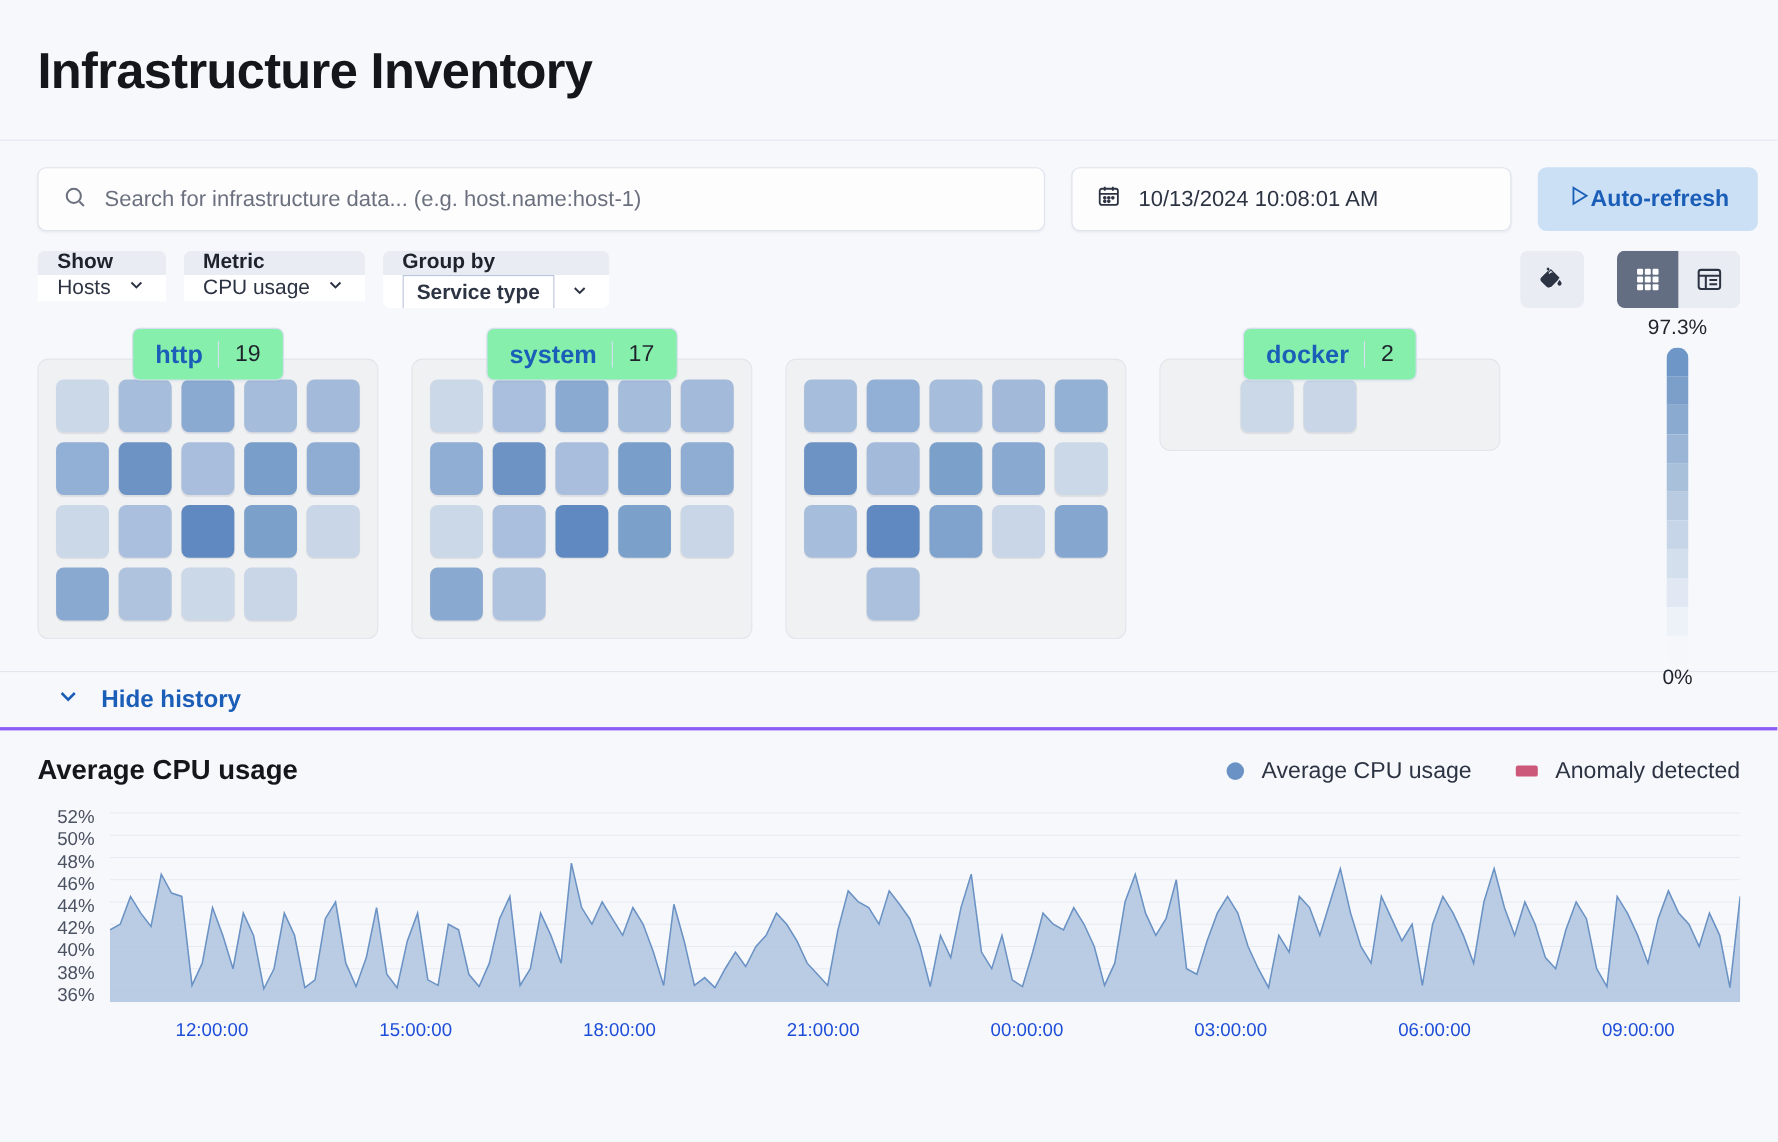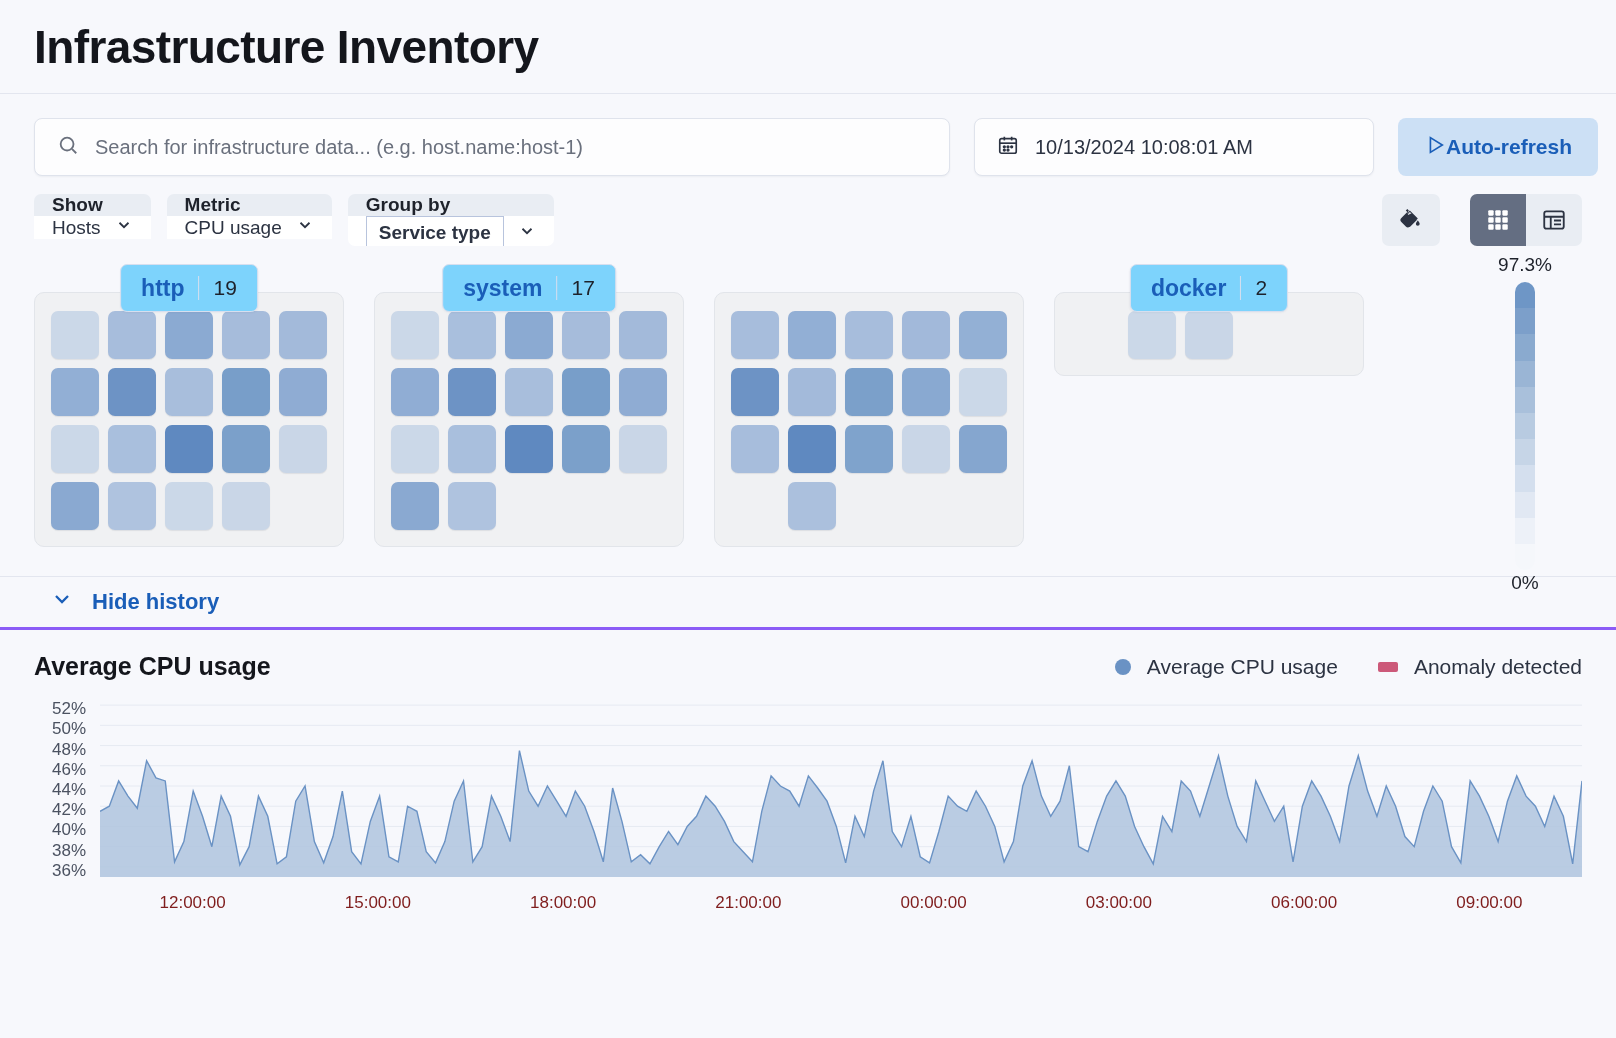--- a/index.html
+++ b/index.html
@@ -7,21 +7,21 @@
     margin: 0; padding: 0;
     width: 1616px; height: 1038px;
     background: #F7F8FC;
     font-family: "Liberation Sans", sans-serif;
     color: #1a1c21;
     overflow: hidden;
   }
 
   
   .app-header {
-    height: 94px;
+    height: 128px;
     background: #F7F8FC;
     border-bottom: 1px solid #e3e6ef;
     display: flex;
     align-items: center;
     padding: 0 34px;
   }
   .page-title {
     font-size: 46px;
     font-weight: 700;
     letter-spacing: -0.6px;
@@ -166,21 +166,21 @@
     position: relative;
     padding: 18px 34px 0 34px;
     height: 330px;
   }
   .waffle-row { display: flex; align-items: flex-start; gap: 30px; }
   .waffle-group { position: relative; padding-top: 28px; }
   .group-badge {
     position: absolute;
     top: 0; left: 50%;
     transform: translateX(-50%);
-    background: #7dd3fc;
+    background: #86efac;
     border: 1px solid #d7dfef;
     border-radius: 7px;
     height: 48px;
     display: flex; align-items: center;
     padding: 16px 6px;
     z-index: 4;
     white-space: nowrap;
     box-shadow: 0 1px 2px rgba(20,30,60,0.04);
   }
   .group-name {
@@ -261,21 +261,21 @@
     position: absolute; right: 0;
     font-size: 17px; color: #4b5261;
     transform: translateY(-50%);
     white-space: nowrap;
   }
   .plot-wrap { flex: 1; position: relative; margin-left: 14px; }
   .plot-svg { display: block; width: 100%; height: 182px; }
   .x-axis { position: relative; height: 40px; margin-left: 66px; }
   .x-tick {
     position: absolute;
-    font-size: 17px; color: #7f1d1d;
+    font-size: 17px; color: #1d4ed8;
     transform: translateX(-50%);
     top: 12px;
     white-space: nowrap;
   }
 </style>
 </head>
 <body>
 
 <div class="app-header">
   <div class="page-title">Infrastructure Inventory</div>

